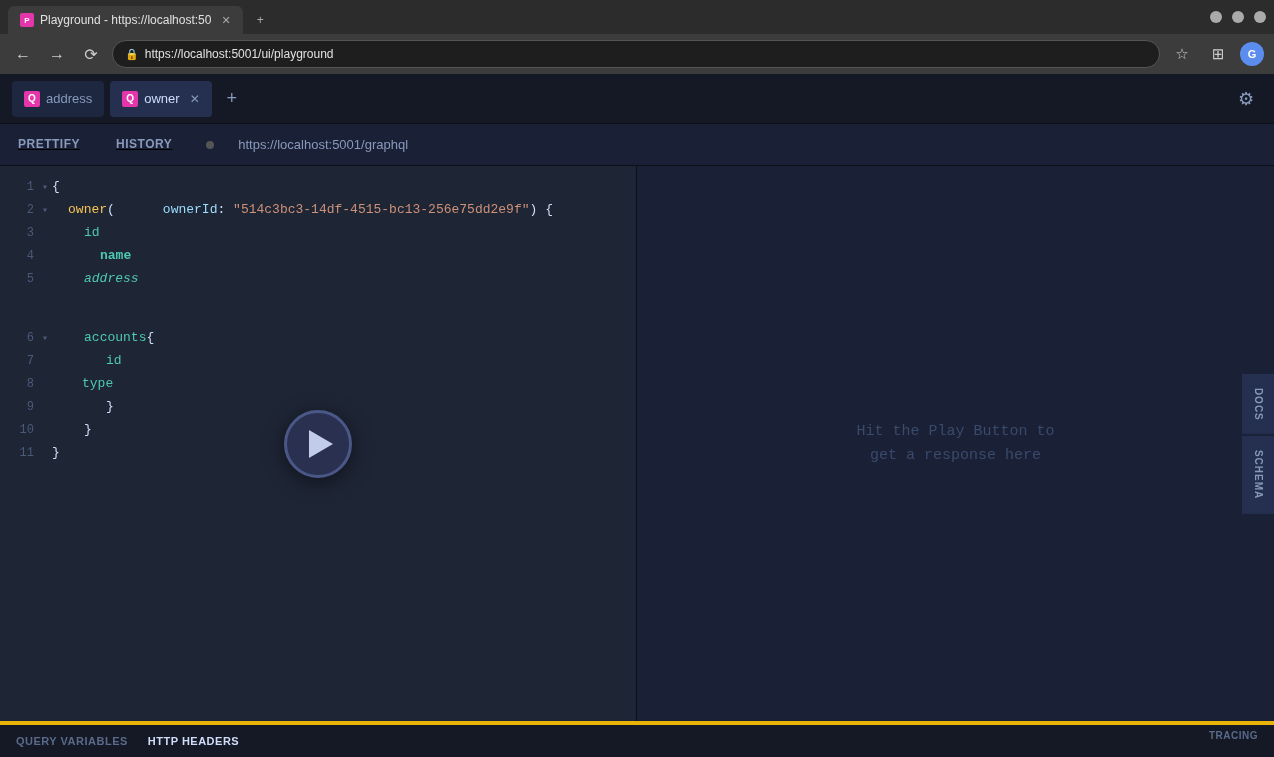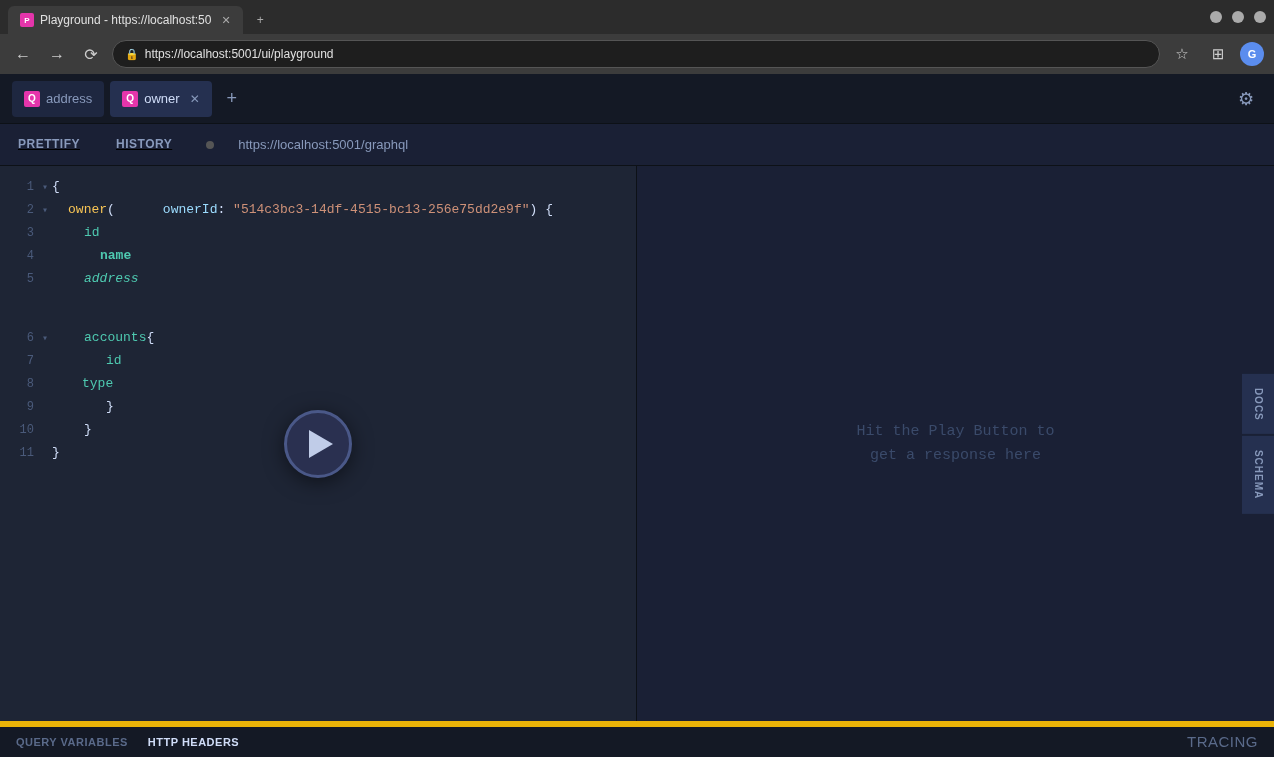--- a/index.html
+++ b/index.html
@@ -301,39 +301,38 @@
       text-orientation: mixed;
       padding: 14px 6px;
       display: flex; align-items: center; justify-content: center;
     }
 
     
     .bottom-bar {
       height: 36px;
       background: #141925;
       display: flex;
-      align-items: center;
       padding: 0 16px;
-      border-top: 6px solid #eab308;
+      border-top: 4px solid #eab308;
     }
     .bottom-left {
       display: flex; gap: 20px; align-items: center;
     }
     .bottom-btn {
       background: none; border: none;
       color: #5a6a8a; font-size: 11px; font-weight: bold;
       cursor: pointer; letter-spacing: 0.5px;
     }
     .bottom-btn.active { color: #d0ddf8; }
     .bottom-right {
       margin-left: auto;
     }
     .tracing-btn {
       background: none; border: none;
-      color: #5a6a8a; font-size: 15px; font-weight: normal;
+      color: #5a6a8a; font-size: 10px; font-weight: bold;
       cursor: pointer; letter-spacing: 0.5px;
     }
   </style>
 </head>
 <body>
 
 <div class="browser-titlebar">
   <div class="browser-tabs">
     <div class="browser-tab active">
       <div class="tab-favicon">P</div>

